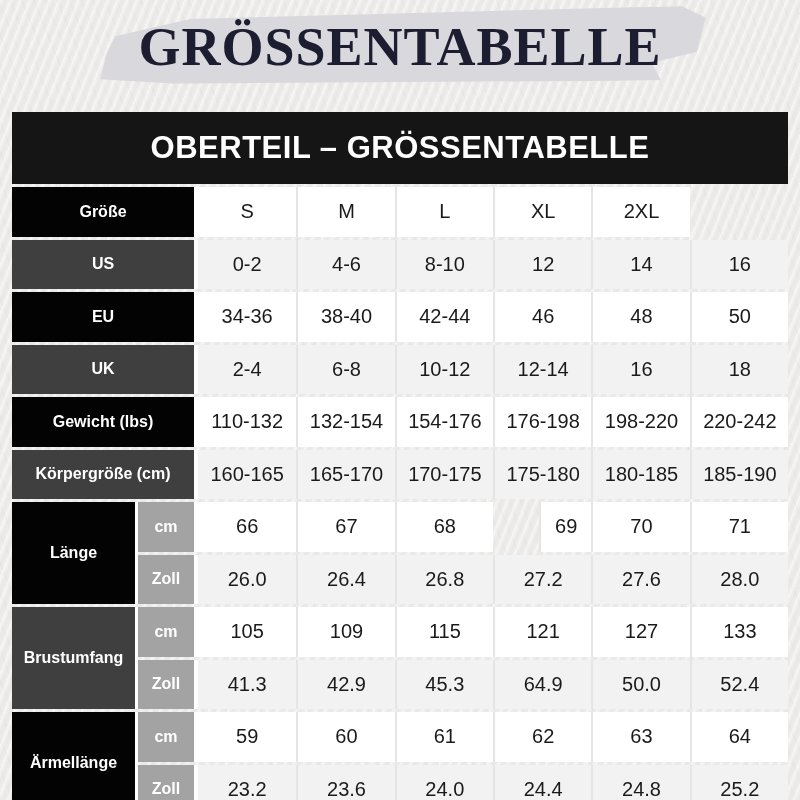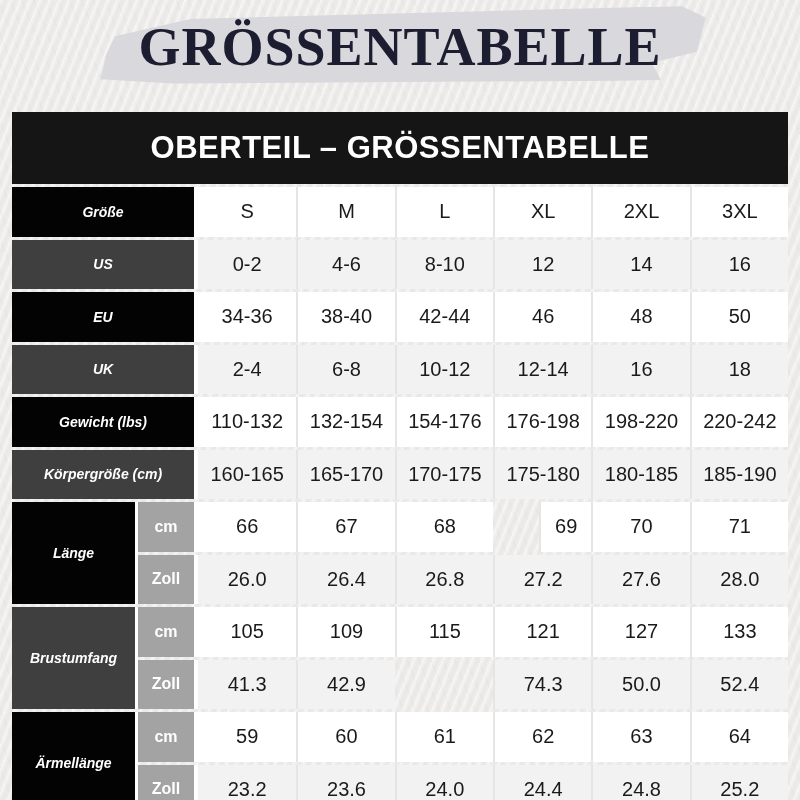--- a/index.html
+++ b/index.html
@@ -69,23 +69,22 @@
   }
   .cell {
     display: flex;
     align-items: center;
     justify-content: center;
     text-align: center;
   }
   .lbl {
     color: #ffffff;
     font-weight: 700;
-    font-size: 14px;
+    font-size: 16px;
     border-right: 4px solid #ffffff;
-    font-style: italic;
   }
   .lbl.shade-black { background: #030303; }
   .lbl.shade-gray  { background: #3f3f3f; }
   .glbl { border-right: 3px solid #ffffff; }
   .unit {
     background: #a3a3a3;
     color: #ffffff;
     font-weight: 700;
     font-size: 16px;
     border-right: 4px solid #ffffff;
@@ -112,21 +111,20 @@
     <span>OBERTEIL – GRÖSSENTABELLE</span>
   </div>
 
   <div class="grid" id="size-table">
       <div class="cell lbl shade-black" style="grid-area: 1 / 1 / auto / span 2;">Größe</div>
       <div class="cell val bg-white" style="grid-area: 1 / 3;">S</div>
       <div class="cell val bg-white sep" style="grid-area: 1 / 4;">M</div>
       <div class="cell val bg-white sep" style="grid-area: 1 / 5;">L</div>
       <div class="cell val bg-white sep" style="grid-area: 1 / 6;">XL</div>
       <div class="cell val bg-white sep" style="grid-area: 1 / 7;">2XL</div>
-      <div class="cell val bg-white sep" style="grid-area: 1 / 8;">3XL</div>
       <div class="cell lbl shade-gray" style="grid-area: 2 / 1 / auto / span 2;">US</div>
       <div class="cell val bg-light" style="grid-area: 2 / 3;">0-2</div>
       <div class="cell val bg-light sep" style="grid-area: 2 / 4;">4-6</div>
       <div class="cell val bg-light sep" style="grid-area: 2 / 5;">8-10</div>
       <div class="cell val bg-light sep" style="grid-area: 2 / 6;">12</div>
       <div class="cell val bg-light sep" style="grid-area: 2 / 7;">14</div>
       <div class="cell val bg-light sep" style="grid-area: 2 / 8;">16</div>
       <div class="cell lbl shade-black" style="grid-area: 3 / 1 / auto / span 2;">EU</div>
       <div class="cell val bg-white" style="grid-area: 3 / 3;">34-36</div>
       <div class="cell val bg-white sep" style="grid-area: 3 / 4;">38-40</div>
@@ -174,21 +172,22 @@
       <div class="cell unit" style="grid-area: 9 / 2;">cm</div>
       <div class="cell val bg-white" style="grid-area: 9 / 3;">105</div>
       <div class="cell val bg-white sep" style="grid-area: 9 / 4;">109</div>
       <div class="cell val bg-white sep" style="grid-area: 9 / 5;">115</div>
       <div class="cell val bg-white sep" style="grid-area: 9 / 6;">121</div>
       <div class="cell val bg-white sep" style="grid-area: 9 / 7;">127</div>
       <div class="cell val bg-white sep" style="grid-area: 9 / 8;">133</div>
       <div class="cell unit" style="grid-area: 10 / 2;">Zoll</div>
       <div class="cell val bg-light" style="grid-area: 10 / 3;">41.3</div>
       <div class="cell val bg-light sep" style="grid-area: 10 / 4;">42.9</div>
-      <div class="cell val bg-light sep" style="grid-area: 10 / 6;">74.3</div>
+      <div class="cell val bg-light sep" style="grid-area: 10 / 5;">45.3</div>
+      <div class="cell val bg-light sep" style="grid-area: 10 / 6;">64.9</div>
       <div class="cell val bg-light sep" style="grid-area: 10 / 7;">50.0</div>
       <div class="cell val bg-light sep" style="grid-area: 10 / 8;">52.4</div>
       <div class="cell lbl glbl shade-black" style="grid-area: 11 / 1 / span 2;">Ärmellänge</div>
       <div class="cell unit" style="grid-area: 11 / 2;">cm</div>
       <div class="cell val bg-white" style="grid-area: 11 / 3;">59</div>
       <div class="cell val bg-white sep" style="grid-area: 11 / 4;">60</div>
       <div class="cell val bg-white sep" style="grid-area: 11 / 5;">61</div>
       <div class="cell val bg-white sep" style="grid-area: 11 / 6;">62</div>
       <div class="cell val bg-white sep" style="grid-area: 11 / 7;">63</div>
       <div class="cell val bg-white sep" style="grid-area: 11 / 8;">64</div>

